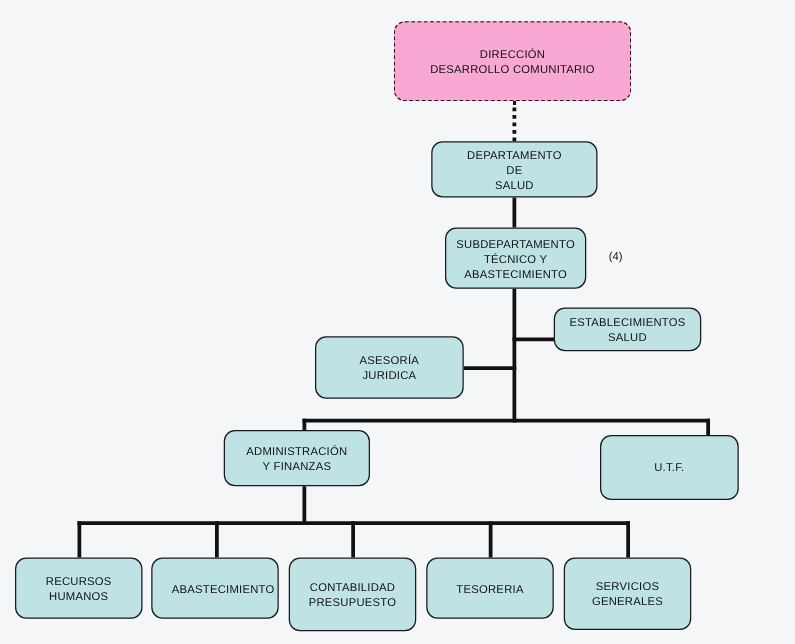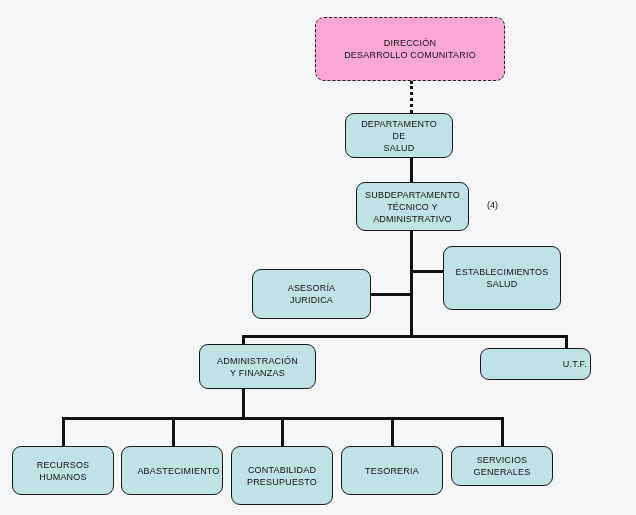--- a/index.html
+++ b/index.html
@@ -102,50 +102,50 @@
   <div class="conn v" style="left:172px; top:417px; height:29px;"></div>
   <div class="conn v" style="left:281px; top:417px; height:29px;"></div>
   <div class="conn v" style="left:391px; top:417px; height:29px;"></div>
   <div class="conn v" style="left:501px; top:417px; height:29px;"></div>
 
   <div class="node pink dashed" style="left:315px; top:17px; width:190px; height:64px;">
     <span class="node-label">DIRECCIÓN
 DESARROLLO COMUNITARIO</span>
   </div>
 
-  <div class="node" style="left:345px; top:113px; width:108px; height:45px;">
+  <div class="node" style="left:345px; top:113px; width:133px; height:45px;">
     <span class="node-label">DEPARTAMENTO
 DE
 SALUD</span>
   </div>
 
   <div class="node" style="left:356px; top:182px; width:113px; height:49px;">
     <span class="node-label">SUBDEPARTAMENTO
 TÉCNICO Y
-ADMINISTRATIVO</span>
+ABASTECIMIENTO</span>
   </div>
 
   <div class="annot" style="left:487px; top:200px;">(4)</div>
 
-  <div class="node" style="left:443px; top:246px; width:118px; height:64px;">
+  <div class="node" style="left:443px; top:246px; width:118px; height:35px;">
     <span class="node-label">ESTABLECIMIENTOS
 SALUD</span>
   </div>
 
   <div class="node" style="left:252px; top:269px; width:119px; height:50px;align-items:center;">
     <span class="node-label">ASESORÍA
 JURIDICA</span>
   </div>
 
-  <div class="node" style="left:199px; top:344px; width:117px; height:45px;">
+  <div class="node" style="left:179px; top:344px; width:117px; height:45px;">
     <span class="node-label">ADMINISTRACIÓN
 Y FINANZAS</span>
   </div>
 
-  <div class="node" style="left:480px; top:348px; width:111px; height:32px;justify-content:flex-end;">
+  <div class="node" style="left:480px; top:348px; width:111px; height:52px;">
     <span class="node-label">U.T.F.</span>
   </div>
 
   <div class="node" style="left:12px; top:446px; width:102px; height:49px;">
     <span class="node-label">RECURSOS
 HUMANOS</span>
   </div>
 
   <div class="node" style="left:121px; top:446px; width:102px; height:49px;padding-left:13px;">
     <span class="node-label">ABASTECIMIENTO</span>
@@ -153,19 +153,19 @@
 
   <div class="node" style="left:231px; top:446px; width:102px; height:59px;">
     <span class="node-label">CONTABILIDAD
 PRESUPUESTO</span>
   </div>
 
   <div class="node" style="left:341px; top:446px; width:102px; height:49px;">
     <span class="node-label">TESORERIA</span>
   </div>
 
-  <div class="node" style="left:451px; top:446px; width:102px; height:40px;">
+  <div class="node" style="left:451px; top:446px; width:102px; height:58px;">
     <span class="node-label">SERVICIOS
 GENERALES</span>
   </div>
 
 
 </div>
 
 </body></html>

